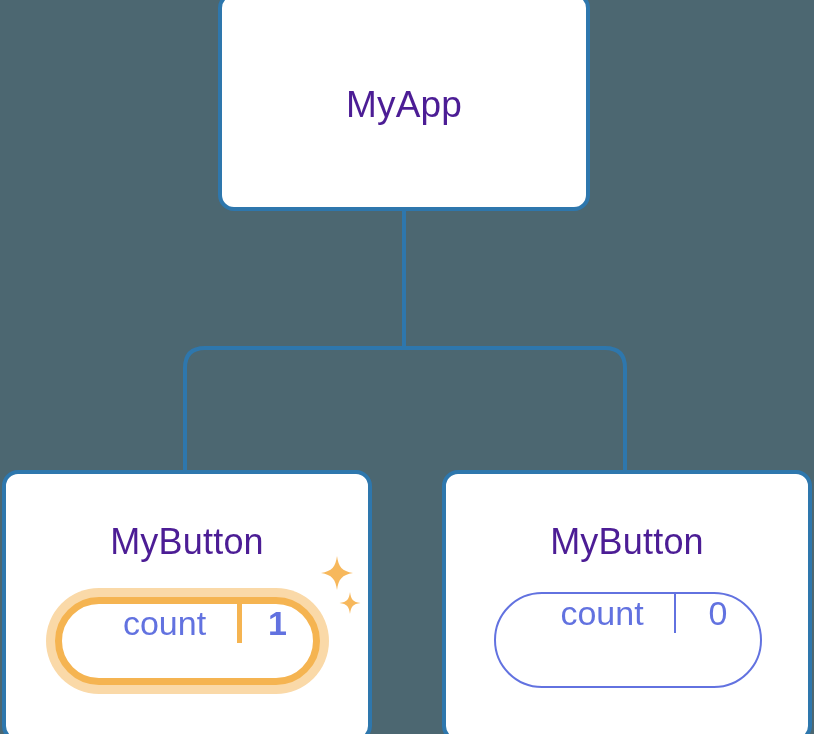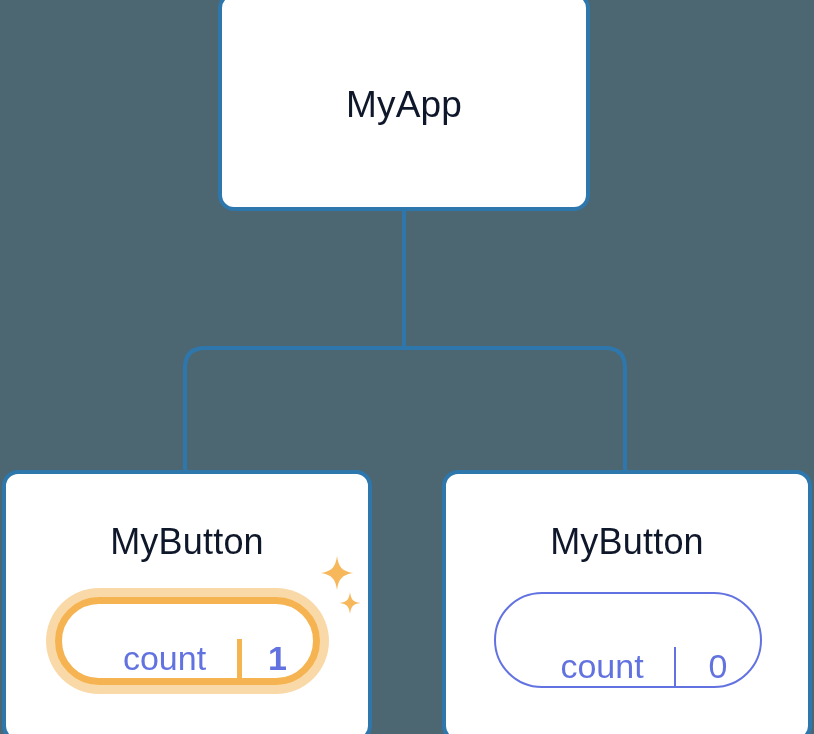--- a/index.html
+++ b/index.html
@@ -53,21 +53,21 @@
     top: 470px;
     width: 370px;
     height: 272px;
   }
 
   .card-title {
     position: absolute;
     left: 0;
     width: 100%;
     text-align: center;
-    color: #0f172a;
+    color: #4c1d95;
     font-weight: 400;
     letter-spacing: 0.2px;
     white-space: nowrap;
   }
   #title-myapp {
     top: 88px;
     font-size: 37px;
   }
   #title-left {
     top: 47px;
@@ -75,21 +75,21 @@
   }
   #title-right {
     top: 47px;
     font-size: 36px;
   }
 
   
   .pill {
     position: absolute;
     display: flex;
-    align-items: flex-end;
+    align-items: flex-start;
     box-sizing: border-box;
     background: #ffffff;
   }
   .pill-key, .pill-val {
     display: flex;
     align-items: center;
     justify-content: center;
     box-sizing: border-box;
     color: #6272e0;
     white-space: nowrap;

